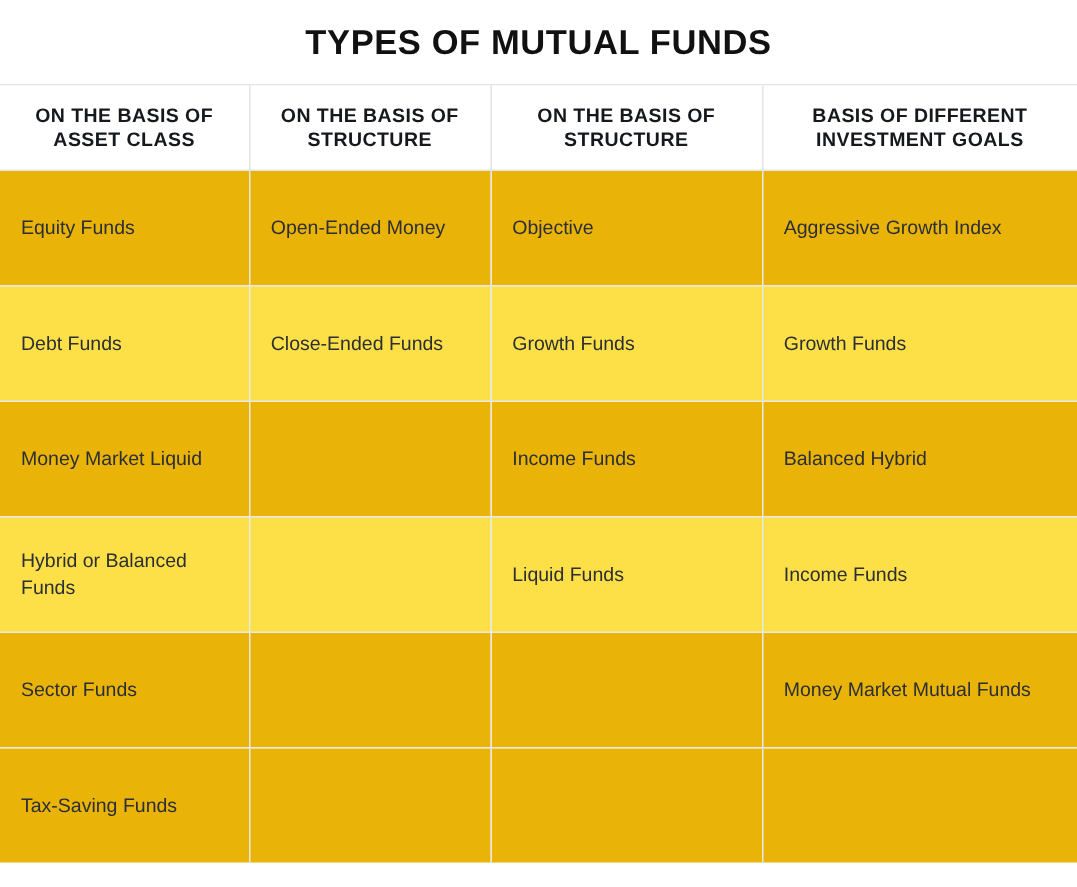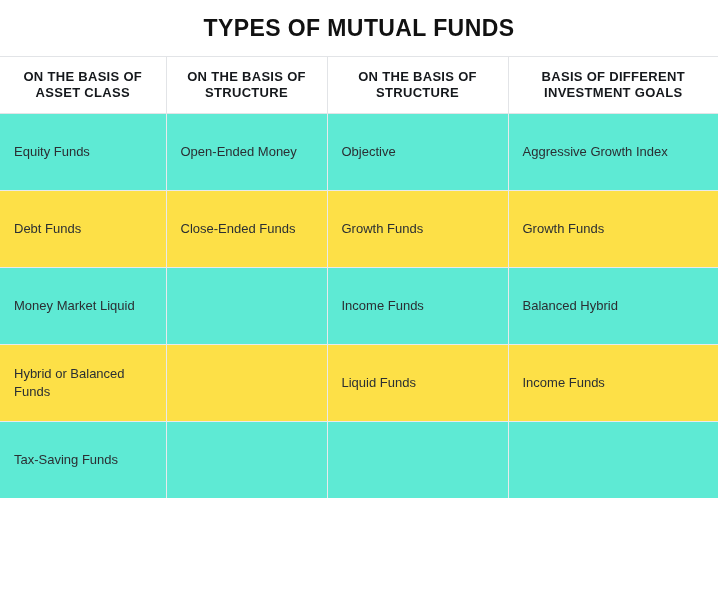--- a/index.html
+++ b/index.html
@@ -64,21 +64,21 @@
   table.funds-table td {
     height: 60px;
     padding: 8px 14px;
     vertical-align: middle;
     text-align: left;
     font-size: 13px;
     color: #2b2f33;
     border-right: 1px solid #e8eaec;
     border-bottom: 1px solid #e8eaec;
     line-height: 1.35;
-    background: #5eead4;
+    background: #eab308;
   }
   table.funds-table td:last-child { border-right: none; }
   table.funds-table tr.alt td { background: #fde047; }
   table.funds-table tr:last-child td { border-bottom: none; }
 </style>
 </head>
 <body>
 
 <div class="page">
 
@@ -118,20 +118,26 @@
         <td>Income Funds</td>
         <td>Balanced Hybrid</td>
       </tr>
       <tr class="alt">
         <td>Hybrid or Balanced Funds</td>
         <td></td>
         <td>Liquid Funds</td>
         <td>Income Funds</td>
       </tr>
       <tr>
+        <td>Sector Funds</td>
+        <td></td>
+        <td></td>
+        <td>Money Market Mutual Funds</td>
+      </tr>
+      <tr>
         <td>Tax-Saving Funds</td>
         <td></td>
         <td></td>
         <td></td>
       </tr>
 
     </tbody>
   </table>
 
 </div>

